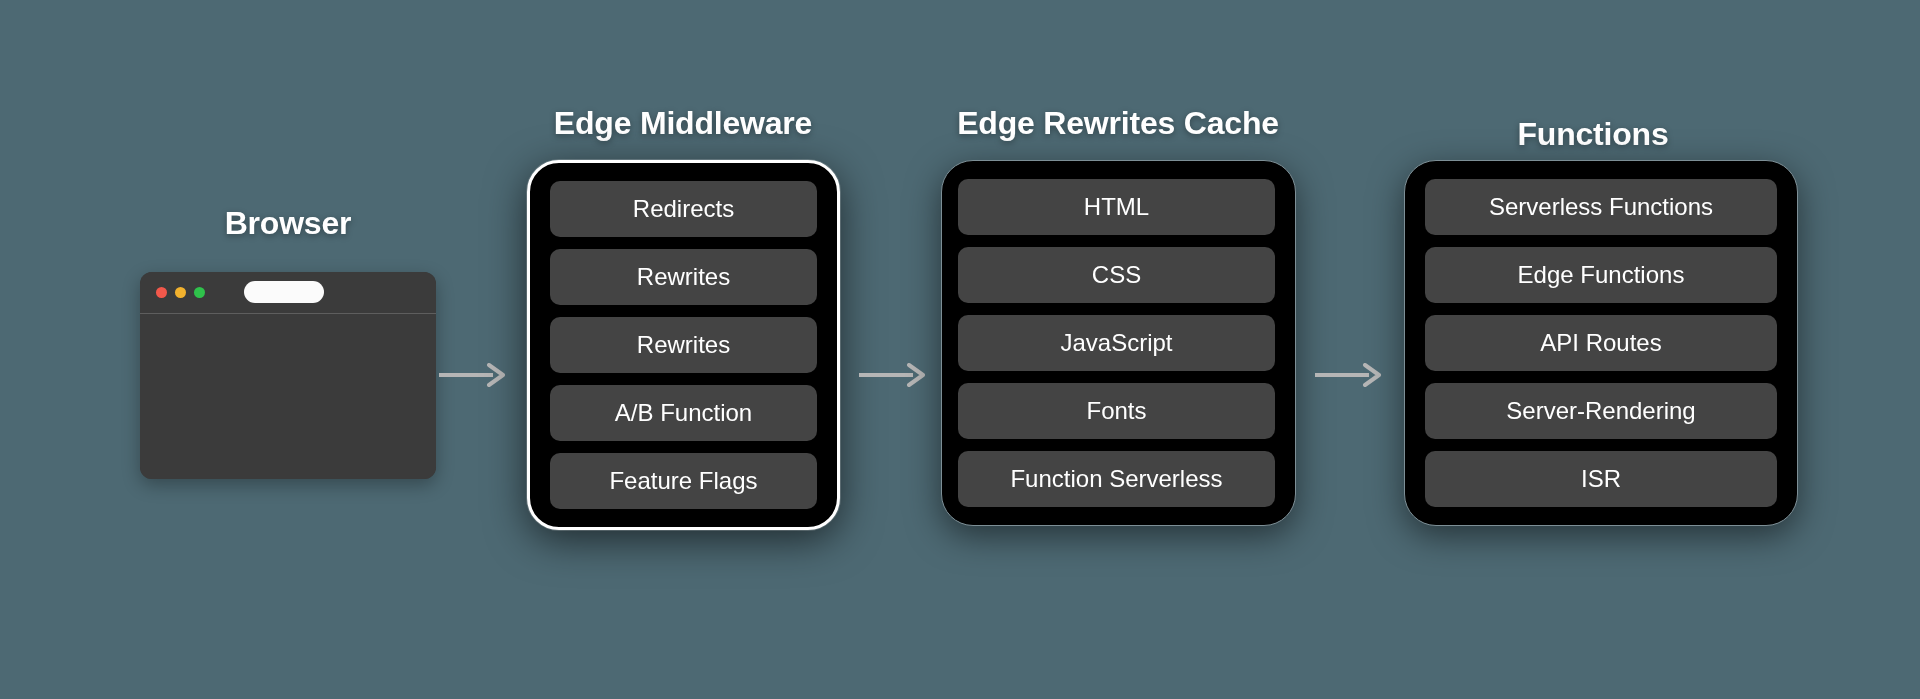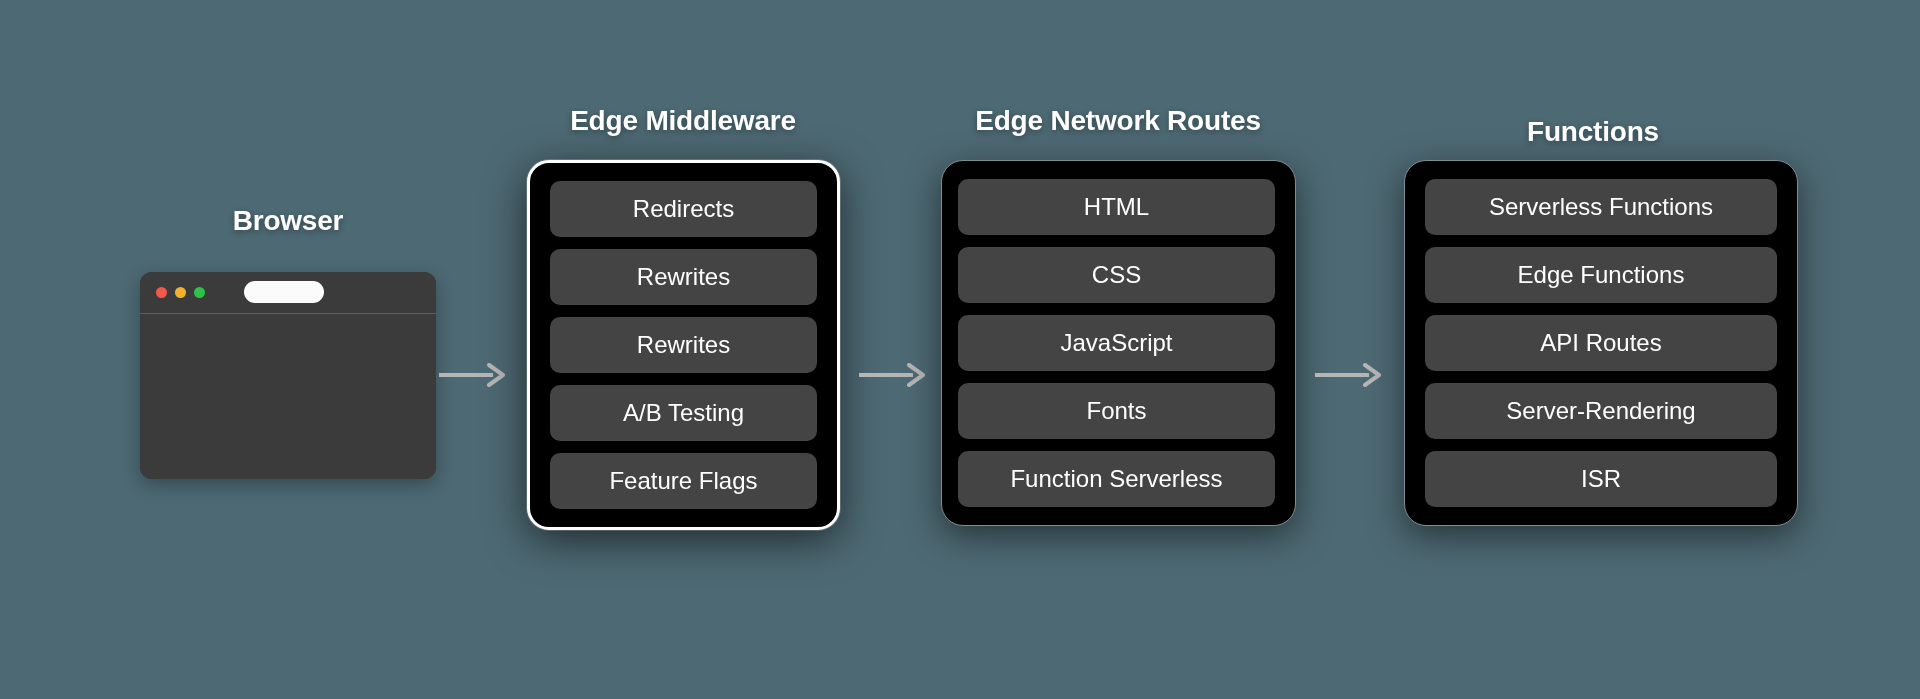--- a/index.html
+++ b/index.html
@@ -19,21 +19,21 @@
     width: 1920px;
     height: 699px;
     background: #4d6973;
   }
 
   
   .heading {
     position: absolute;
     color: #ffffff;
     font-weight: 700;
-    font-size: 28px;
+    font-size: 32px;
     letter-spacing: -0.2px;
     text-align: left;
     white-space: nowrap;
     transform: translateX(-50%);
     text-shadow: 0 2px 6px rgba(0,0,0,0.35);
   }
 
   
   #browser-window {
     position: absolute;
@@ -83,21 +83,21 @@
     width: 72px;
     height: 24px;
   }
   .arrow svg { display: block; }
 
   
   .panel {
     position: absolute;
     top: 160px;
     background: #000000;
-    border-radius: 22px;
+    border-radius: 32px;
     padding: 18px 20px;
     box-sizing: border-box;
     display: flex;
     flex-direction: column;
     gap: 12px;
     box-shadow: 0 10px 34px rgba(0,0,0,0.50);
   }
   .panel.highlighted {
     border: 3px solid #ffffff;
     box-shadow: 0 0 0 1px rgba(255,255,255,0.18),
@@ -148,32 +148,32 @@
       <polyline points="52,2 66,12 52,22" fill="none" stroke="#b6b6b6" stroke-width="4" stroke-linecap="round" stroke-linejoin="round"></polyline>
     </svg>
   </div>
 
   <div class="heading" style="left:683px; top:105px;">Edge Middleware</div>
 
   <div class="panel highlighted" id="panel-middleware">
     <div class="panel-item">Redirects</div>
     <div class="panel-item">Rewrites</div>
     <div class="panel-item">Rewrites</div>
-    <div class="panel-item">A/B Testing</div>
+    <div class="panel-item">A/B Function</div>
     <div class="panel-item">Feature Flags</div>
   </div>
 
   <div class="arrow" style="left:857px;">
     <svg width="72" height="24" viewBox="0 0 72 24" aria-hidden="true">
       <line x1="2" y1="12" x2="56" y2="12" stroke="#b6b6b6" stroke-width="4"></line>
       <polyline points="52,2 66,12 52,22" fill="none" stroke="#b6b6b6" stroke-width="4" stroke-linecap="round" stroke-linejoin="round"></polyline>
     </svg>
   </div>
 
-  <div class="heading" style="left:1118px; top:105px;">Edge Network Routes</div>
+  <div class="heading" style="left:1118px; top:105px;">Edge Rewrites Cache</div>
 
   <div class="panel subtle" id="panel-cache">
     <div class="panel-item">HTML</div>
     <div class="panel-item">CSS</div>
     <div class="panel-item">JavaScript</div>
     <div class="panel-item">Fonts</div>
     <div class="panel-item">Function Serverless</div>
   </div>
 
   <div class="arrow" style="left:1313px;">

